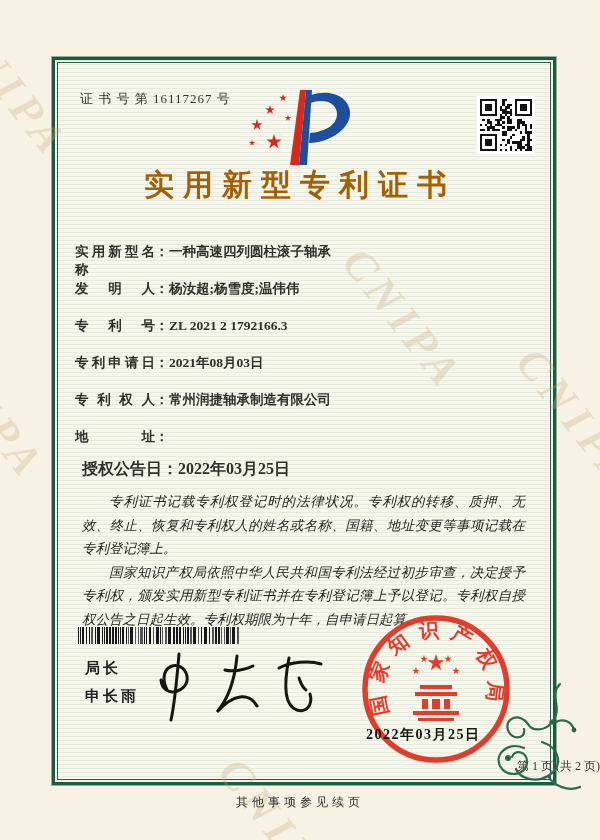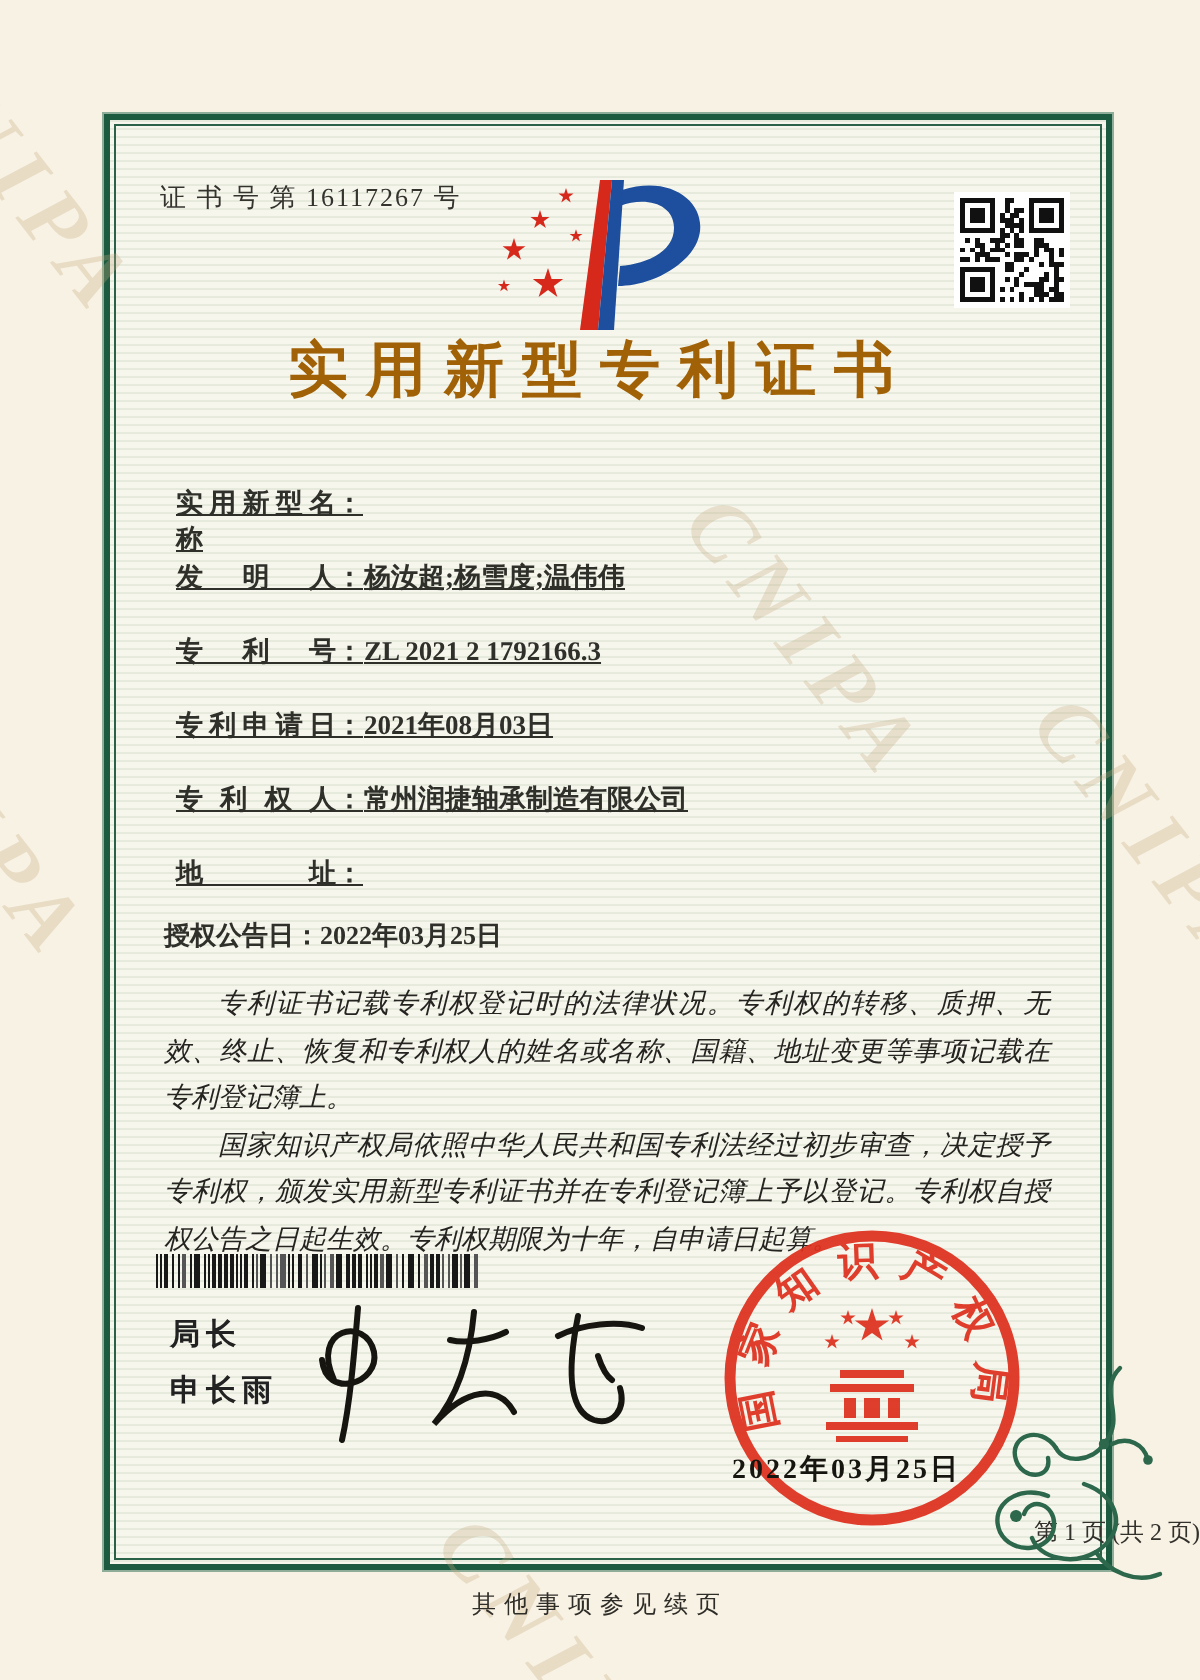--- a/index.html
+++ b/index.html
@@ -36,26 +36,26 @@
   
   .cert-no { position:absolute; left:80px; top:90px; font-size:13px; letter-spacing:1px; color:#35332e; }
   .logo { position:absolute; left:243px; top:85px; width:122px; height:84px; }
   .qr { position:absolute; left:477px; top:96px; width:58px; height:58px; background:#fff; padding:3px; }
   .title {
     position:absolute; left:0; top:165px; width:100%; text-align:center;
     font-size:30px; font-weight:bold; letter-spacing:9px; color:#a16207;
   }
 
   
-  .fields { position:absolute; left:88px; top:243px; width:450px; font-size:13.5px; font-weight:600; color:#30302b;text-decoration:underline; }
+  .fields { position:absolute; left:75px; top:243px; width:450px; font-size:13.5px; font-weight:600; color:#30302b; }
   .frow { display:flex; align-items:baseline; height:37px; }
   .flabel { display:inline-block; width:80px; text-align:justify; text-align-last:justify; }
   .fcolon { display:inline-block; width:14px; }
   .fvalue { white-space:nowrap; }
-  .grant-row { position:absolute; left:82px; top:459px; width:450px; font-size:13px; font-weight:600; color:#30302b; }
+  .grant-row { position:absolute; left:82px; top:459px; width:450px; font-size:16px; font-weight:600; color:#30302b; }
   .grant-row .g2 { position:absolute; left:233px; top:0; }
 
   
   .paras {
     position:absolute; left:82px; top:490px; width:443px;
     font-size:13.5px; line-height:23.5px; text-align:justify;
     font-style:italic; font-weight:500; color:#262420;
   }
   .paras p { text-indent:2em; }
 
@@ -232,20 +232,21 @@
         <rect x="1" y="15" width="5" height="5" fill="#fff"></rect>
         <rect x="2" y="16" width="3" height="3" fill="#111"></rect>
       </svg>
 
     <div class="title">实用新型专利证书</div>
 
     <div class="fields">
       <div class="frow">
         <span class="flabel">实用新型名称</span>
           <span class="fcolon">：</span>
+          <span class="fvalue">一种高速四列圆柱滚子轴承</span>
       </div>
       <div class="frow">
         <span class="flabel">发明人</span>
           <span class="fcolon">：</span>
           <span class="fvalue">杨汝超;杨雪度;温伟伟</span>
       </div>
       <div class="frow">
         <span class="flabel">专利号</span>
           <span class="fcolon">：</span>
           <span class="fvalue">ZL 2021 2 1792166.3</span>

